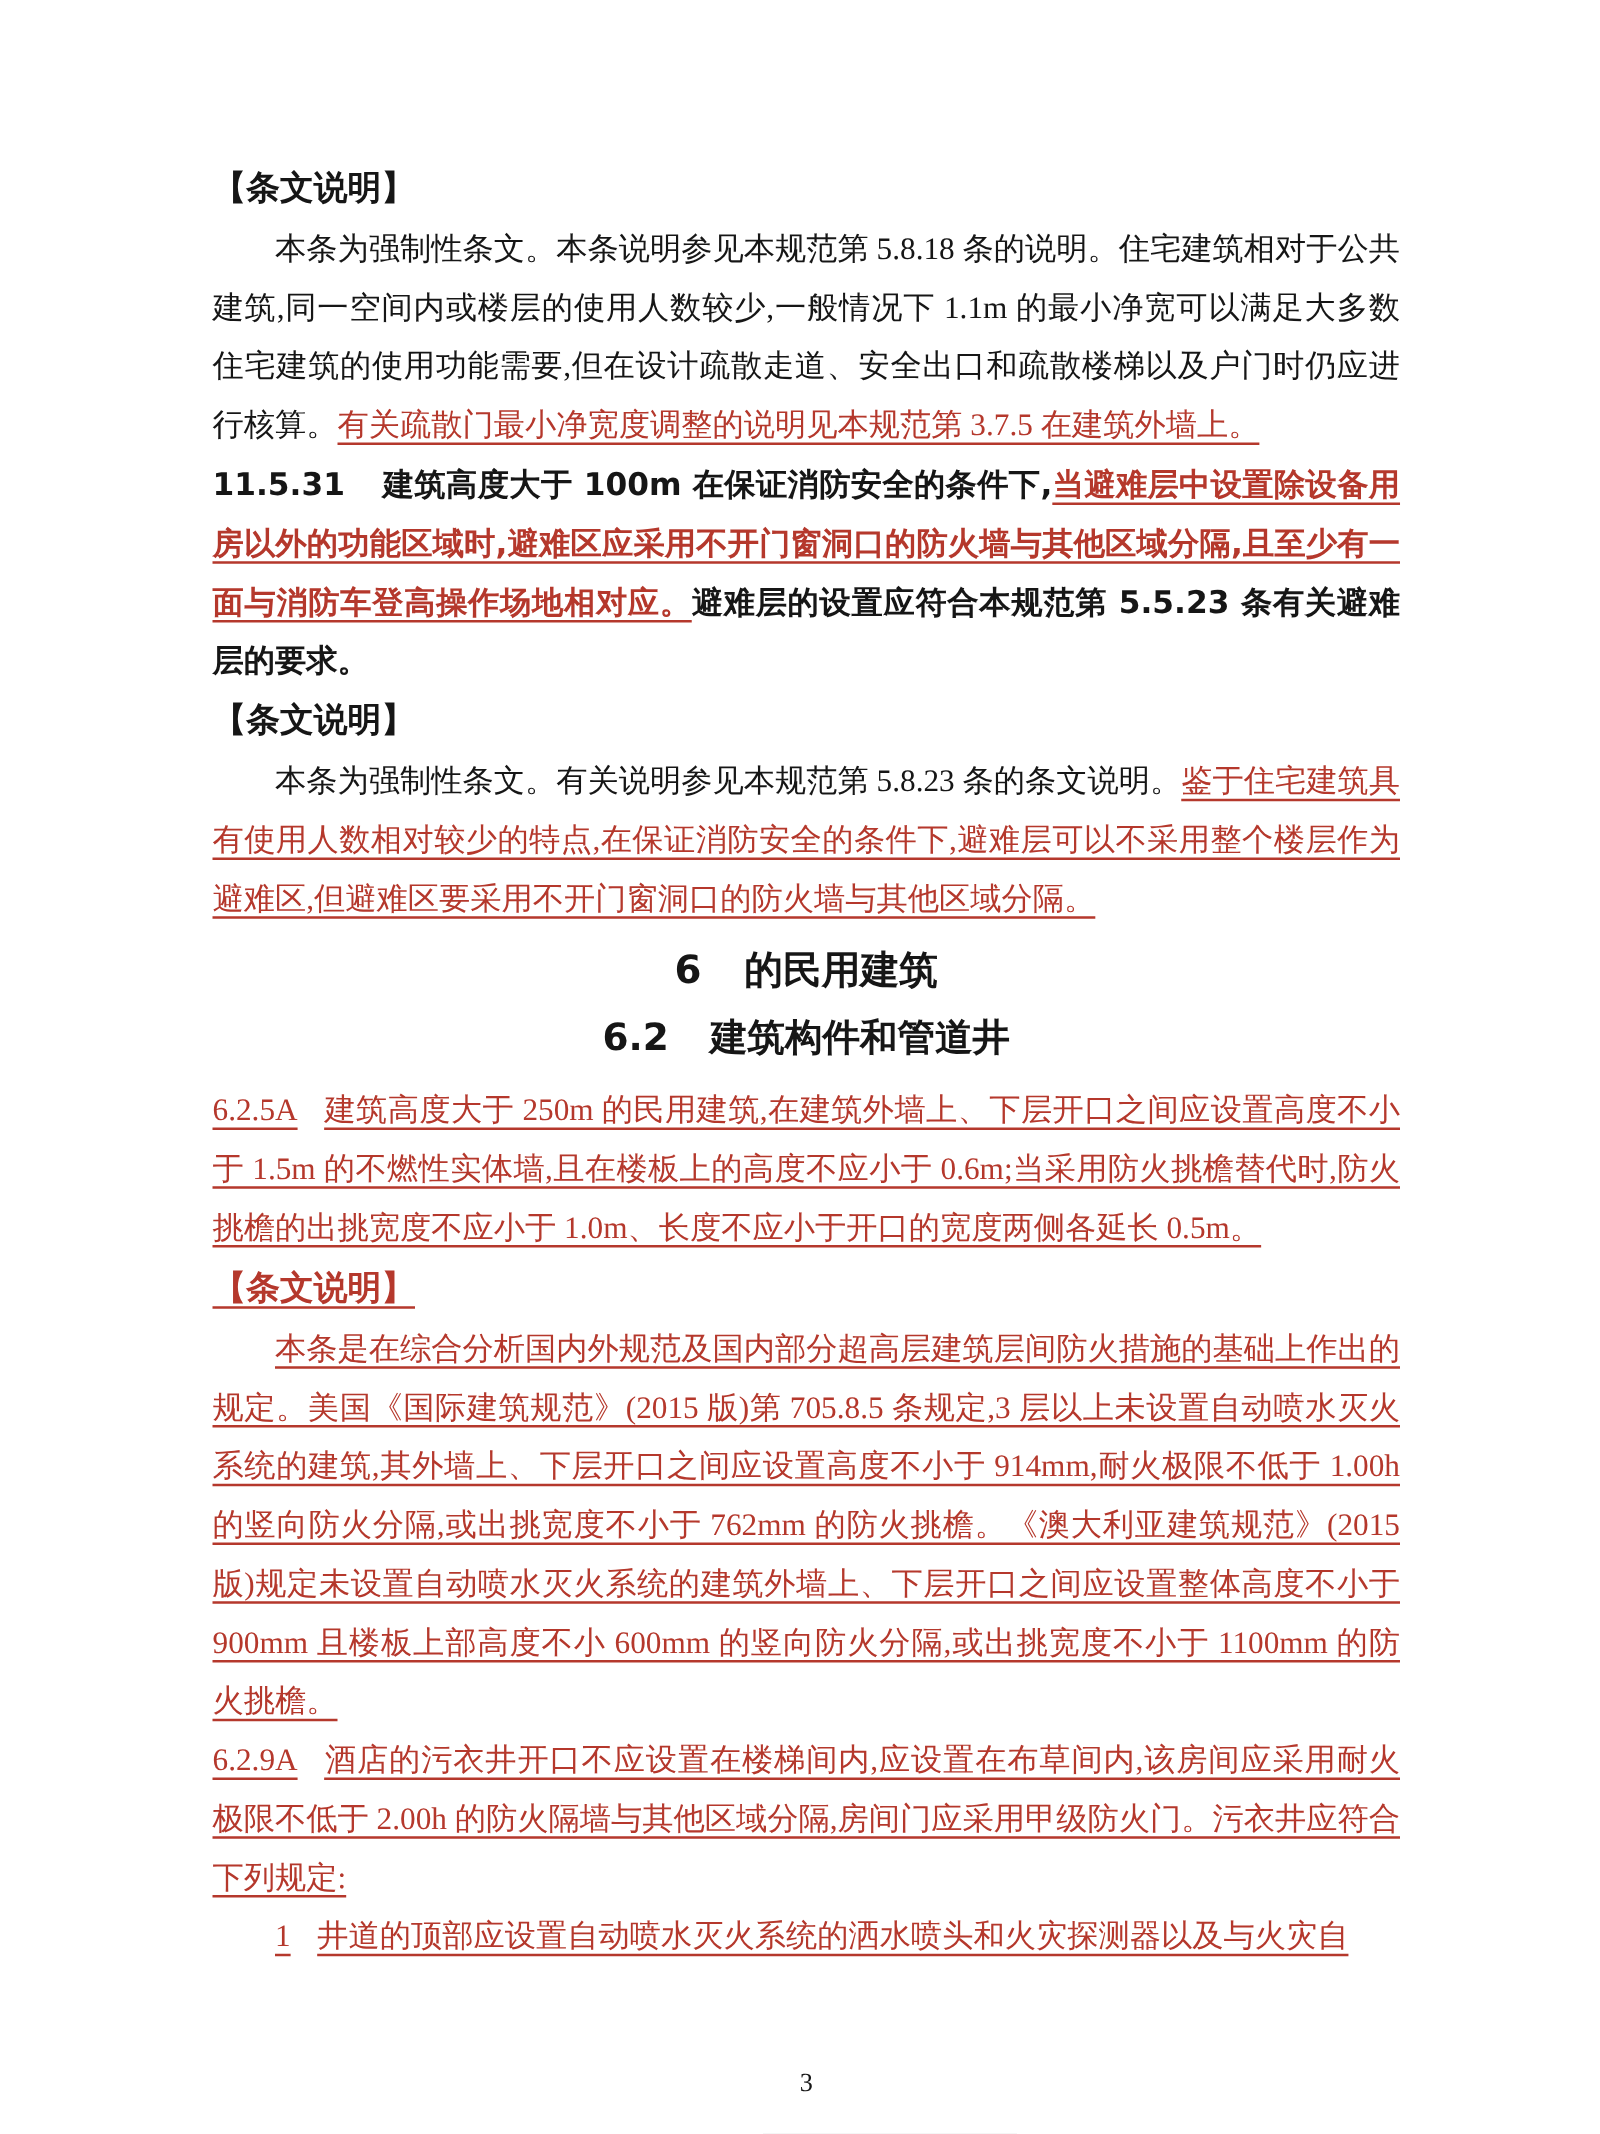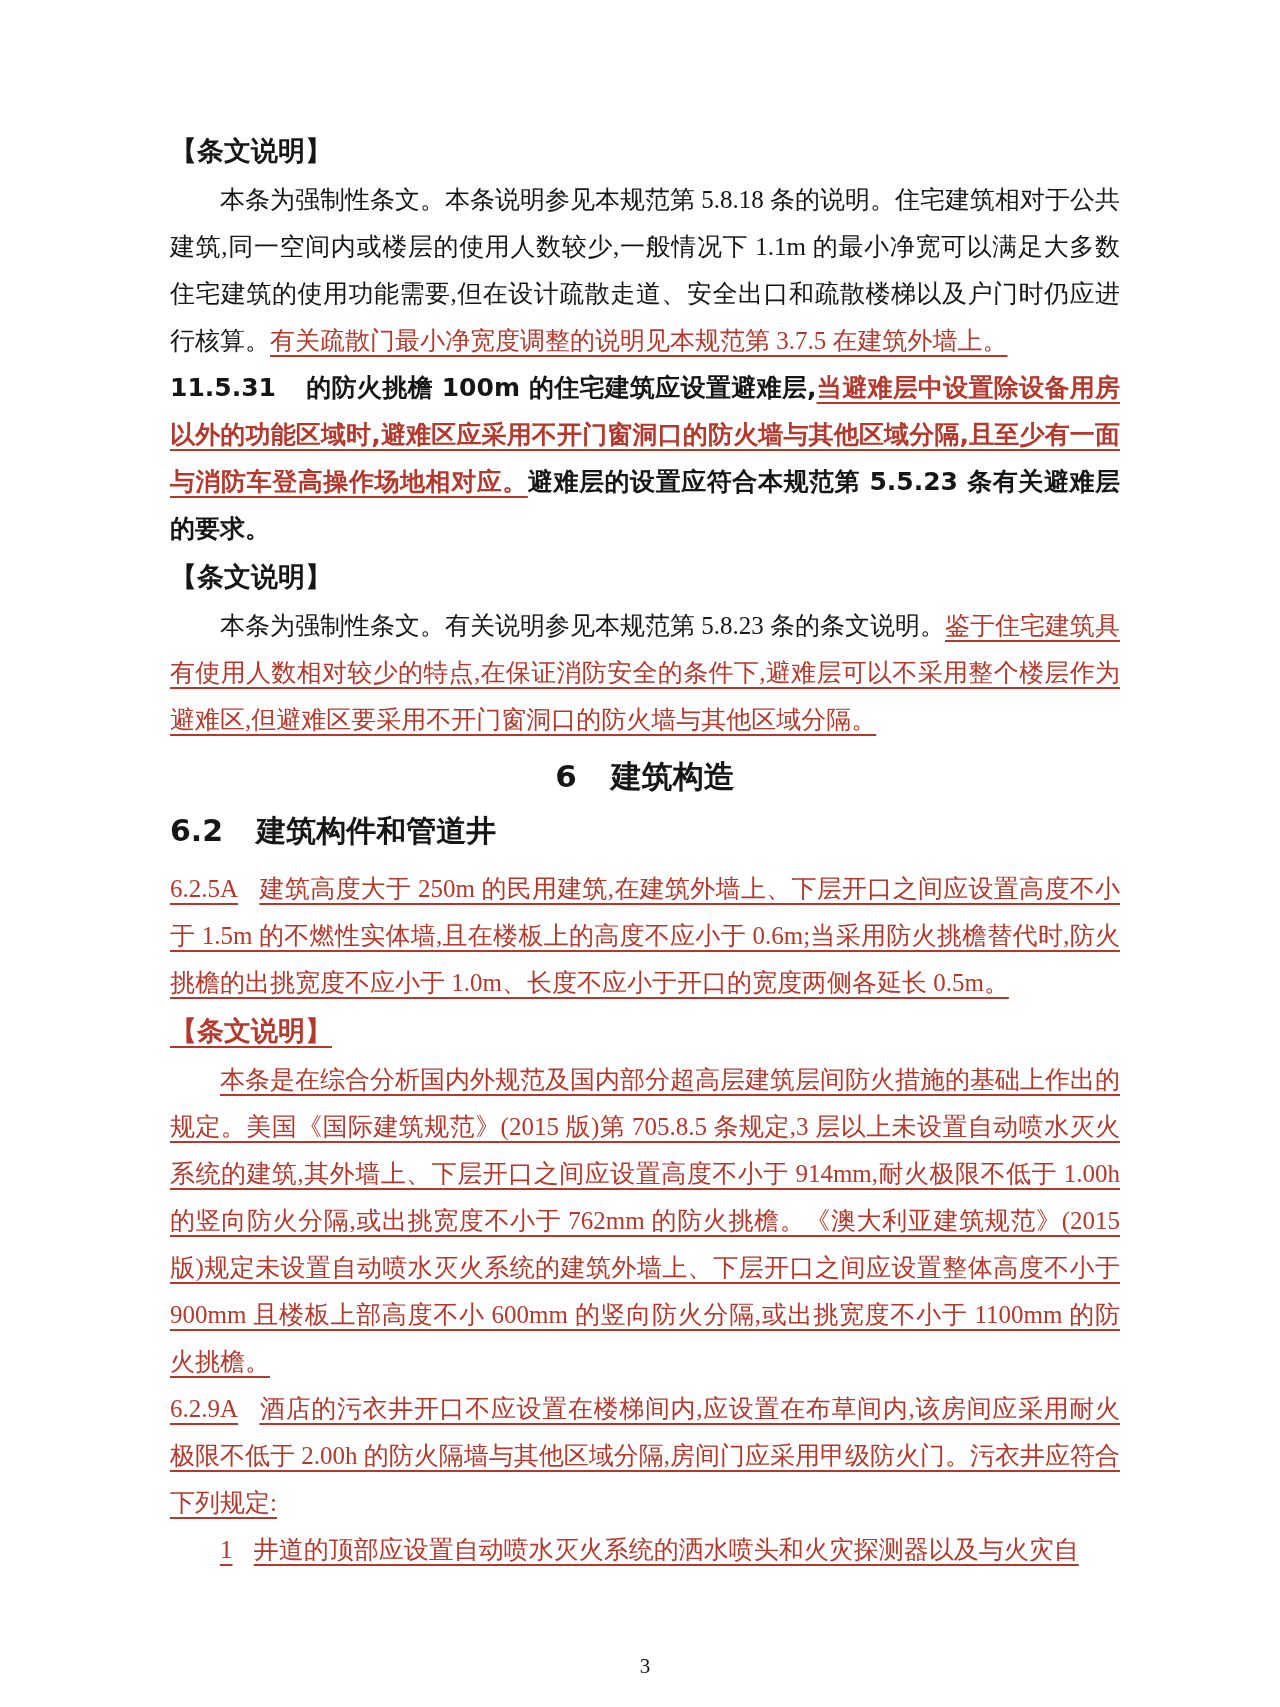--- a/index.html
+++ b/index.html
@@ -54,20 +54,21 @@
   .h-main {
     font-size: 31px;
     line-height: 54px;
     text-align: center;
     color: var(--black);
     margin: 6px 0 0 0;
   }
   .h-sub {
     font-size: 30px;
     line-height: 56px;
+    text-align: center;
     color: var(--black);
     margin: 0 0 6px 0;
   }
   .h-num { padding-right: 1.1em; }
 
   .num  { padding-right: 1.2em; }
   .num-s { padding-right: 0.85em; }
 
   .item { padding-left: 2em; }
 
@@ -85,27 +86,27 @@
 </head>
 <body>
 
 <div class="page">
   <div class="content">
 
     <p class="label hei">【条文说明】</p>
 
     <p class="para indent"><span>本条为强制性条文。本条说明参见本规范第 5.8.18 条的说明。住宅建筑相对于公共建筑,同一空间内或楼层的使用人数较少,一般情况下 1.1m 的最小净宽可以满足大多数住宅建筑的使用功能需要,但在设计疏散走道、安全出口和疏散楼梯以及户门时仍应进行核算。</span><span class="red ul">有关疏散门最小净宽度调整的说明见本规范第 3.7.5 在建筑外墙上。</span></p>
 
-    <p class="para hei"><span class="num">11.5.31</span><span>的防火挑檐 100m 的住宅建筑应设置避难层,</span><span class="red ul">当避难层中设置除设备用房以外的功能区域时,避难区应采用不开门窗洞口的防火墙与其他区域分隔,且至少有一面与消防车登高操作场地相对应。</span><span>避难层的设置应符合本规范第 5.5.23 条有关避难层的要求。</span></p>
+    <p class="para hei"><span class="num">11.5.31</span><span>建筑高度大于 100m 在保证消防安全的条件下,</span><span class="red ul">当避难层中设置除设备用房以外的功能区域时,避难区应采用不开门窗洞口的防火墙与其他区域分隔,且至少有一面与消防车登高操作场地相对应。</span><span>避难层的设置应符合本规范第 5.5.23 条有关避难层的要求。</span></p>
 
     <p class="label hei">【条文说明】</p>
 
     <p class="para indent"><span>本条为强制性条文。有关说明参见本规范第 5.8.23 条的条文说明。</span><span class="red ul">鉴于住宅建筑具有使用人数相对较少的特点,在保证消防安全的条件下,避难层可以不采用整个楼层作为避难区,但避难区要采用不开门窗洞口的防火墙与其他区域分隔。</span></p>
 
-    <h1 class="h-main hei"><span class="h-num">6</span><span>建筑构造</span></h1>
+    <h1 class="h-main hei"><span class="h-num">6</span><span>的民用建筑</span></h1>
 
     <h2 class="h-sub hei"><span class="h-num">6.2</span><span>建筑构件和管道井</span></h2>
 
     <p class="para red ul"><span class="num-s">6.2.5A</span><span>建筑高度大于 250m 的民用建筑,在建筑外墙上、下层开口之间应设置高度不小于 1.5m 的不燃性实体墙,且在楼板上的高度不应小于 0.6m;当采用防火挑檐替代时,防火挑檐的出挑宽度不应小于 1.0m、长度不应小于开口的宽度两侧各延长 0.5m。</span></p>
 
     <p class="label hei red ul">【条文说明】</p>
 
     <p class="para indent red ul"><span>本条是在综合分析国内外规范及国内部分超高层建筑层间防火措施的基础上作出的规定。美国《国际建筑规范》(2015 版)第 705.8.5 条规定,3 层以上未设置自动喷水灭火系统的建筑,其外墙上、下层开口之间应设置高度不小于 914mm,耐火极限不低于 1.00h 的竖向防火分隔,或出挑宽度不小于 762mm 的防火挑檐。《澳大利亚建筑规范》(2015 版)规定未设置自动喷水灭火系统的建筑外墙上、下层开口之间应设置整体高度不小于 900mm 且楼板上部高度不小 600mm 的竖向防火分隔,或出挑宽度不小于 1100mm 的防火挑檐。</span></p>
 
     <p class="para red ul"><span class="num-s">6.2.9A</span><span>酒店的污衣井开口不应设置在楼梯间内,应设置在布草间内,该房间应采用耐火极限不低于 2.00h 的防火隔墙与其他区域分隔,房间门应采用甲级防火门。污衣井应符合下列规定:</span></p>

